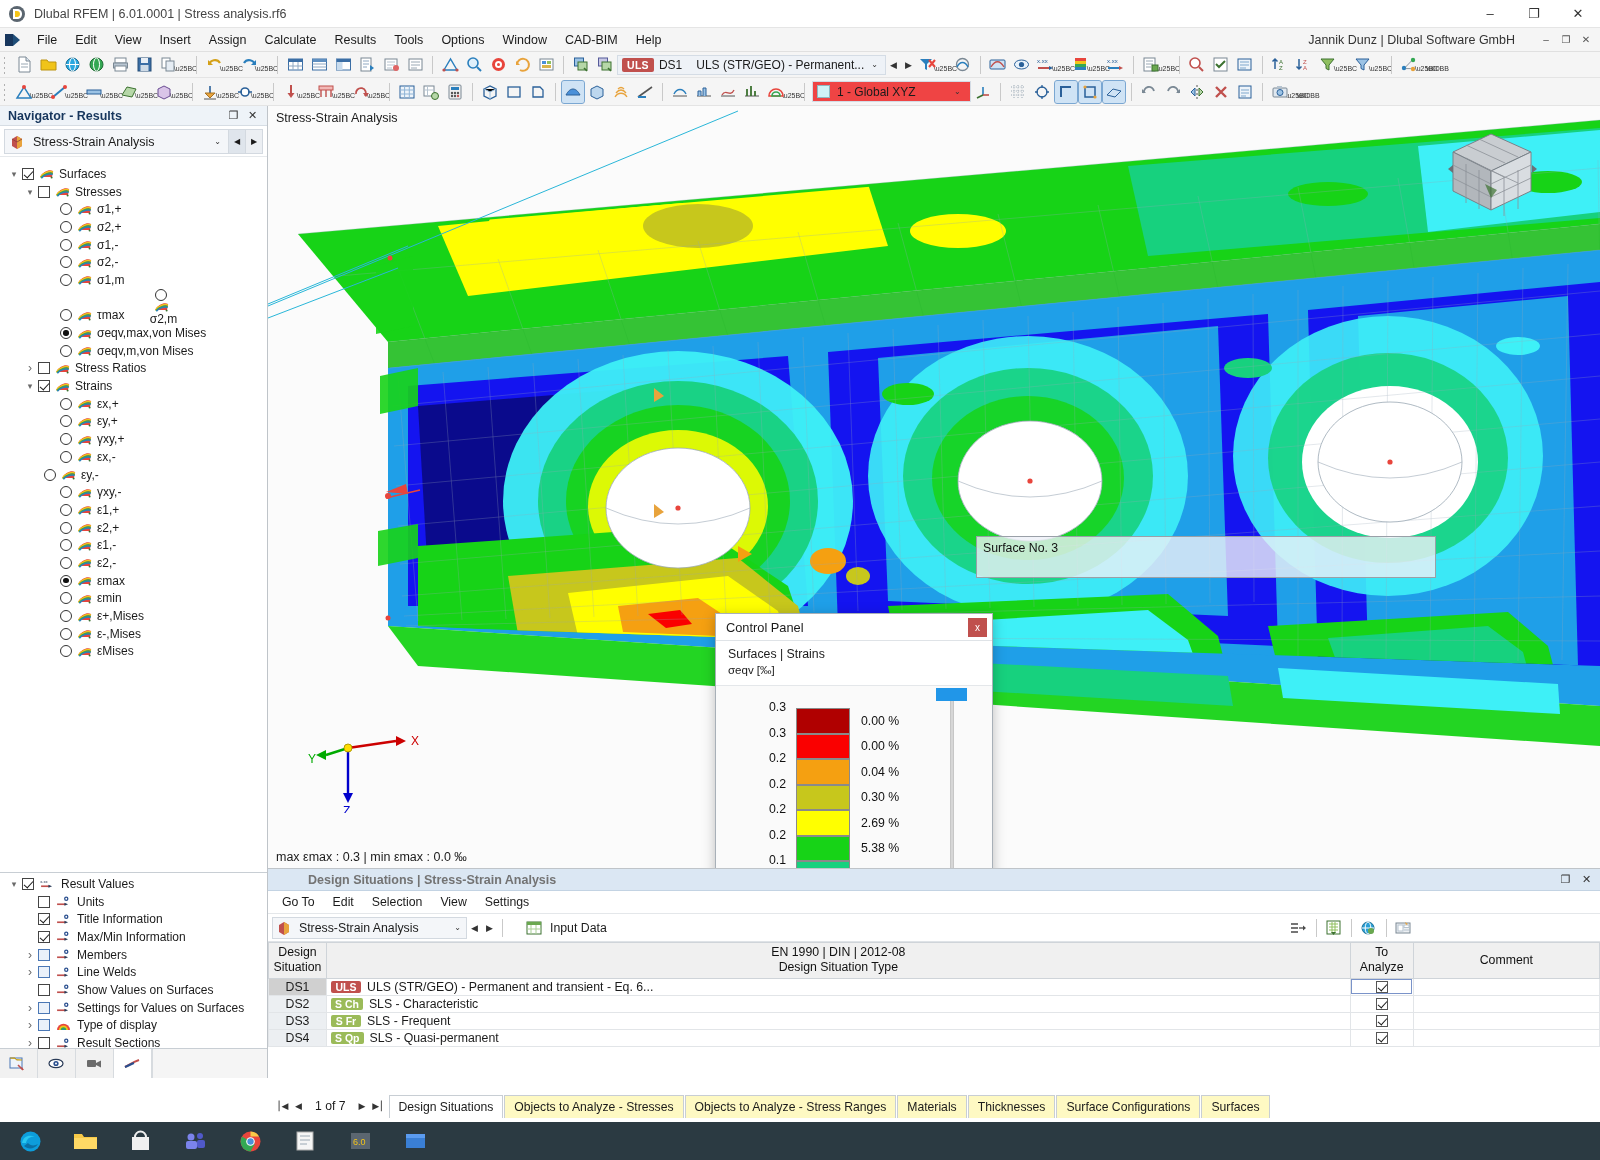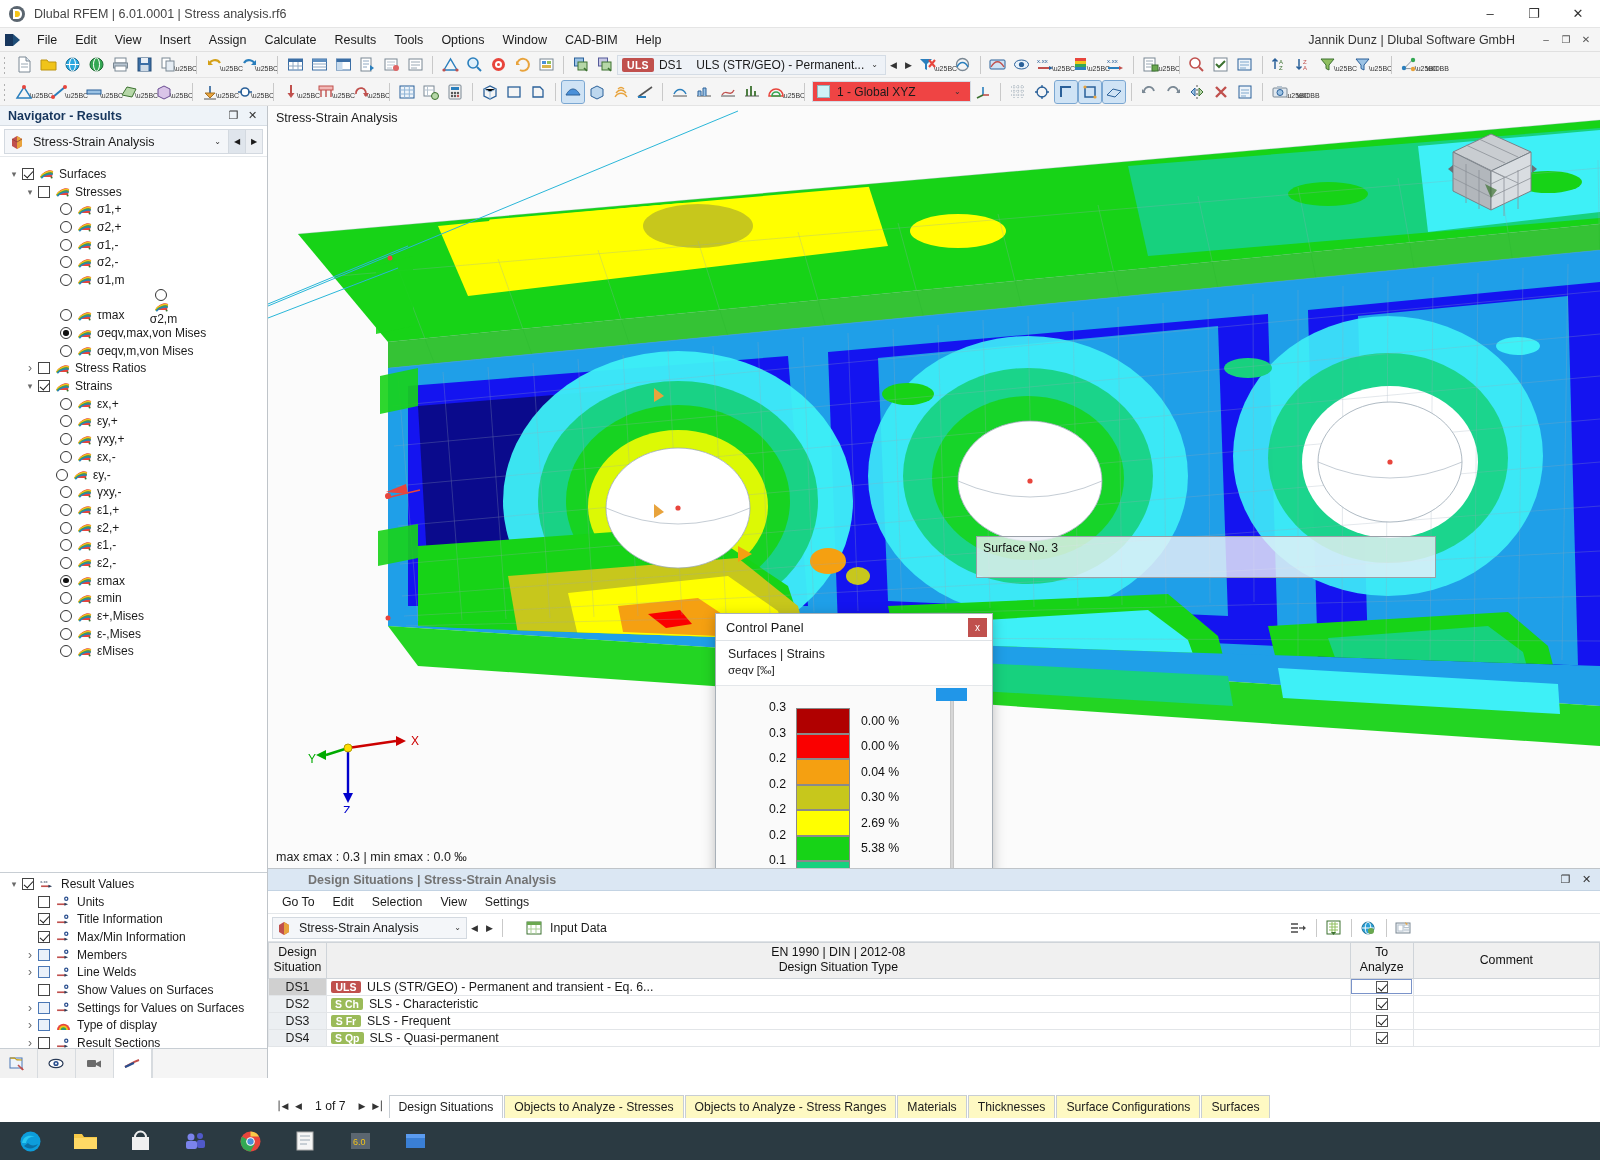--- a/index.html
+++ b/index.html
@@ -1074,21 +1074,21 @@
             <span class="radio"></span>
             <svg class="surf-ico" viewBox="0 0 15 11">
               <path d="M1 9c3-6 10-8 13-6L13 9z" fill="#e8453c"></path>
               <path d="M1.6 9.3c3-5 9.5-6.6 12.4-5.2" fill="none" stroke="#f0c419" stroke-width="1.6"></path>
               <path d="M2 9.8c3-4.2 9-5.6 11.8-4.2" fill="none" stroke="#34a853" stroke-width="1.5"></path>
               <path d="M2.4 10.2c2.8-3.6 8.5-4.8 11.2-3.6" fill="none" stroke="#2a7fbd" stroke-width="1.4"></path>
               <circle cx="12.6" cy="9.6" r="1" fill="#3c7230"></circle>
             </svg>
             <span class="tree-label">εx,-</span>
           </div>
-          <div class="tree-row" style="padding-left:56px;">
+          <div class="tree-row" style="padding-left:44px;">
             <span class="radio"></span>
             <svg class="surf-ico" viewBox="0 0 15 11">
               <path d="M1 9c3-6 10-8 13-6L13 9z" fill="#e8453c"></path>
               <path d="M1.6 9.3c3-5 9.5-6.6 12.4-5.2" fill="none" stroke="#f0c419" stroke-width="1.6"></path>
               <path d="M2 9.8c3-4.2 9-5.6 11.8-4.2" fill="none" stroke="#34a853" stroke-width="1.5"></path>
               <path d="M2.4 10.2c2.8-3.6 8.5-4.8 11.2-3.6" fill="none" stroke="#2a7fbd" stroke-width="1.4"></path>
               <circle cx="12.6" cy="9.6" r="1" fill="#3c7230"></circle>
             </svg>
             <span class="tree-label">εy,-</span>
           </div>

